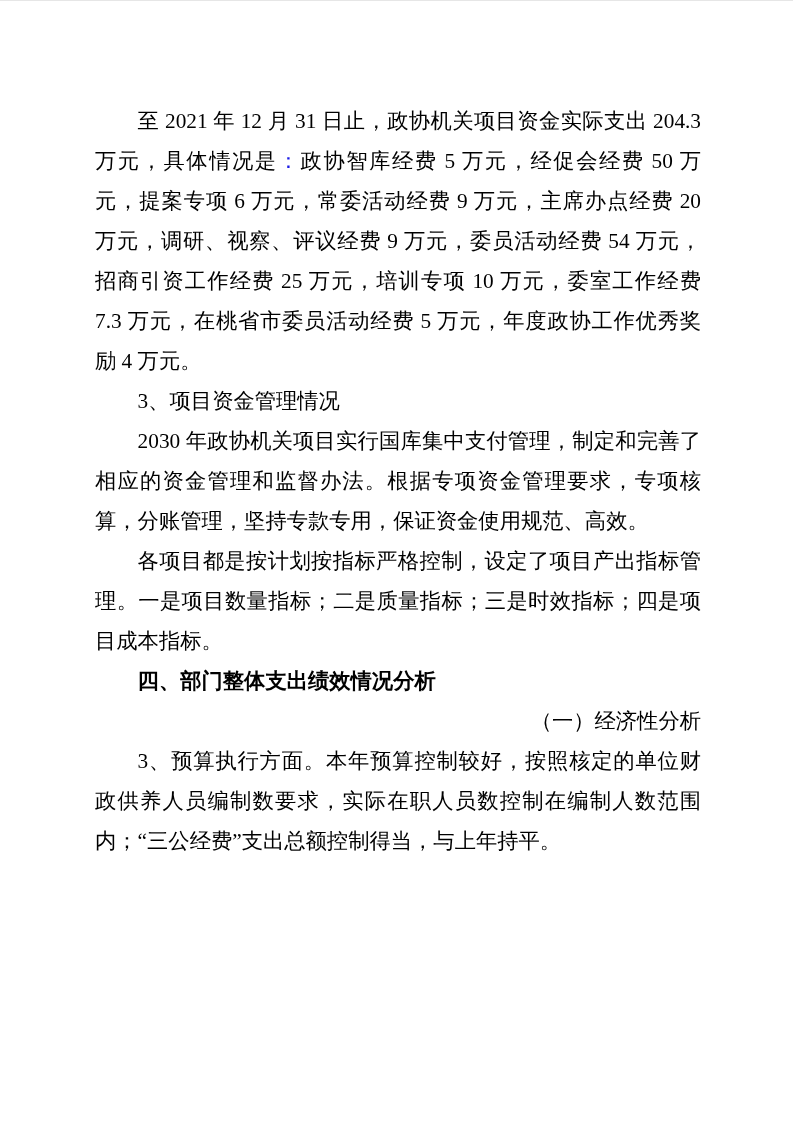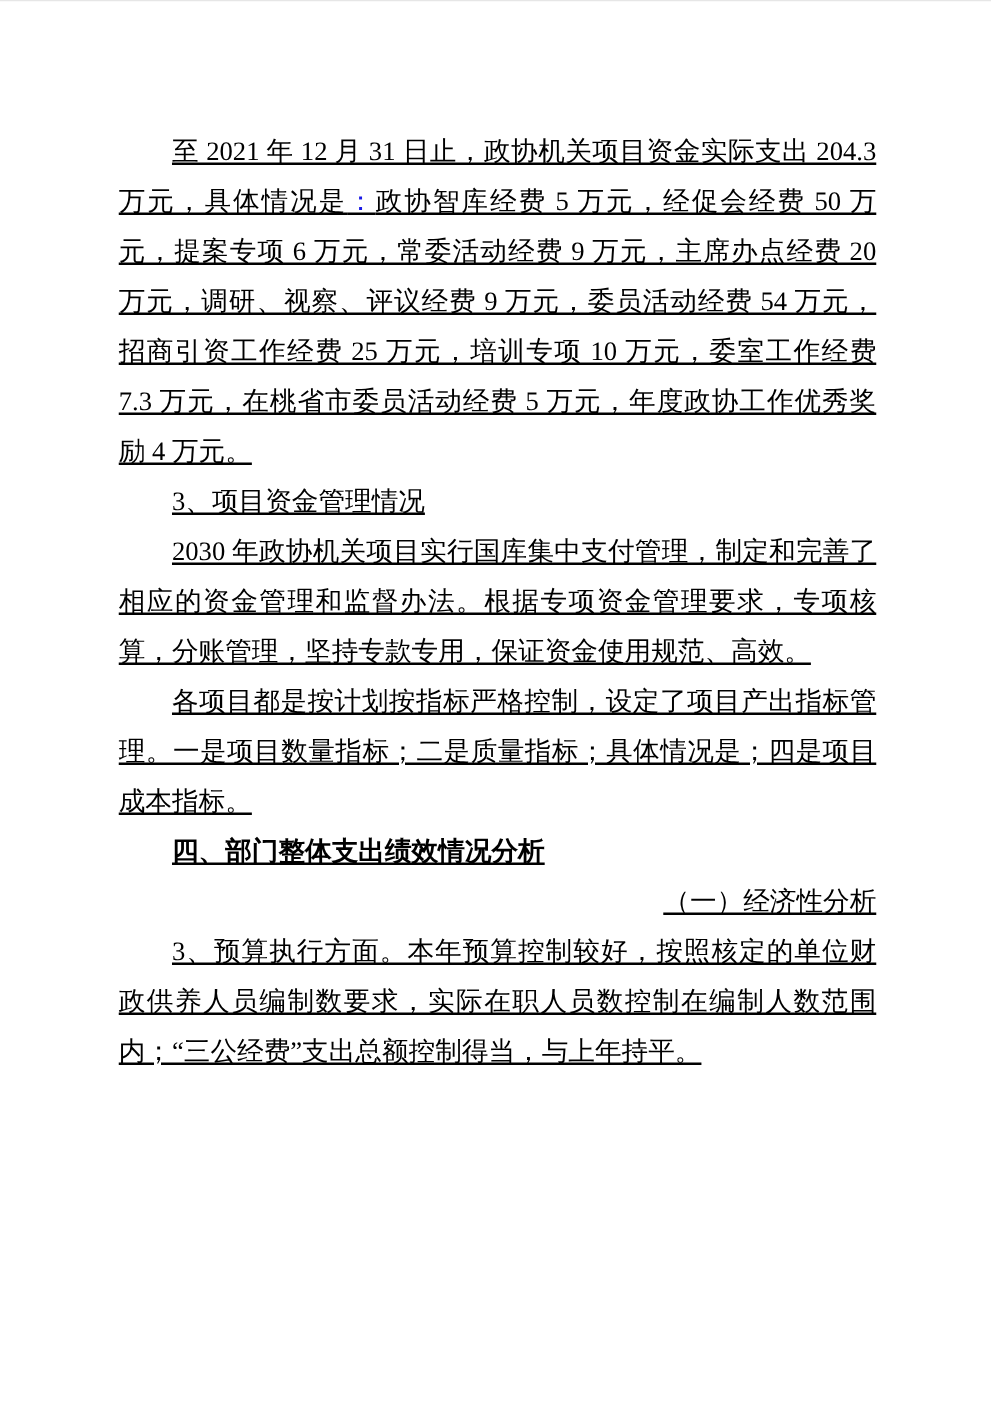--- a/index.html
+++ b/index.html
@@ -14,21 +14,20 @@
     background: #ffffff;
     border-top: 1px solid #e6e6e6;
     box-sizing: border-box;
     padding: 100px 92px 0 95px;
     overflow: hidden;
     font-family: "Liberation Serif", "DejaVu Serif", serif;
     color: #000000;
   }
   .doc-body {
     width: 606px;
-    text-decoration: underline;
   }
   p.para {
     margin: 0;
     font-size: 21.3px;
     line-height: 40px;
     text-align: justify;
     text-indent: 2em;
     font-family: "Liberation Serif", "DejaVu Serif", serif;
     color: #000000;
   }
@@ -50,21 +49,21 @@
 <div class="page">
   <div class="doc-body">
 
     <p class="para"><span>至 2021 年 12 月 31 日止，政协机关项目资金实际支出 204.3 万元，具体情况是</span><span class="colon-blue">：</span><span>政协智库经费 5 万元，经促会经费 50 万元，提案专项 6 万元，常委活动经费 9 万元，主席办点经费 20 万元，调研、视察、评议经费 9 万元，委员活动经费 54 万元，招商引资工作经费 25 万元，培训专项 10 万元，委室工作经费 7.3 万元，在桃省市委员活动经费 5 万元，年度政协工作优秀奖励 4 万元。</span></p>
 
     <p class="para">3、项目资金管理情况</p>
 
     <p class="para">2030 年政协机关项目实行国库集中支付管理，制定和完善了相应的资金管理和监督办法。根据专项资金管理要求，专项核算，分账管理，坚持专款专用，保证资金使用规范、高效。</p>
 
 
-    <p class="para">各项目都是按计划按指标严格控制，设定了项目产出指标管理。一是项目数量指标；二是质量指标；具体情况是；四是项目成本指标。</p>
+    <p class="para">各项目都是按计划按指标严格控制，设定了项目产出指标管理。一是项目数量指标；二是质量指标；三是时效指标；四是项目成本指标。</p>
 
     <p class="para bold-heading">四、部门整体支出绩效情况分析</p>
 
     <p class="para kaiti-subheading">（一）经济性分析</p>
 
     <p class="para">3、预算执行方面。本年预算控制较好，按照核定的单位财政供养人员编制数要求，实际在职人员数控制在编制人数范围内；“三公经费”支出总额控制得当，与上年持平。</p>
 
 
   </div>
 </div>

